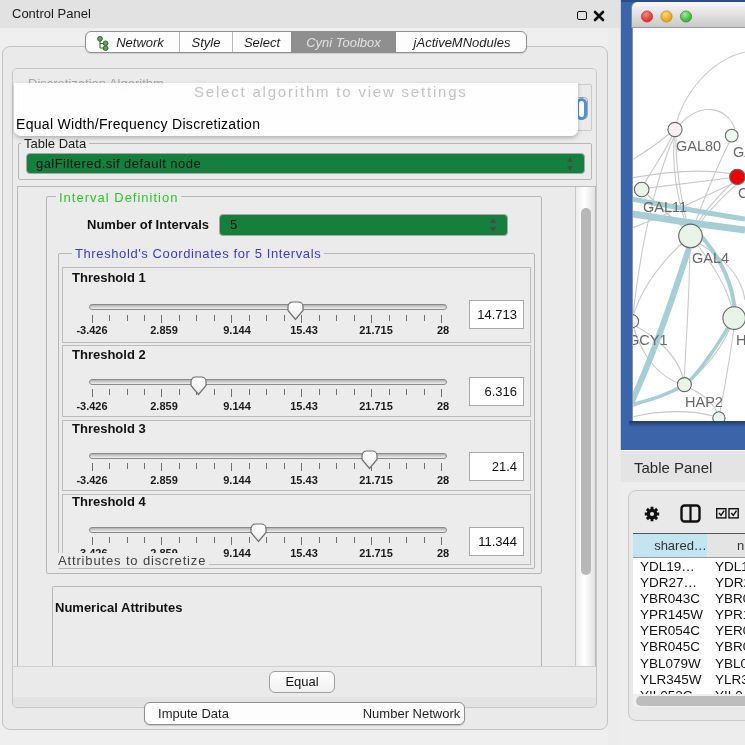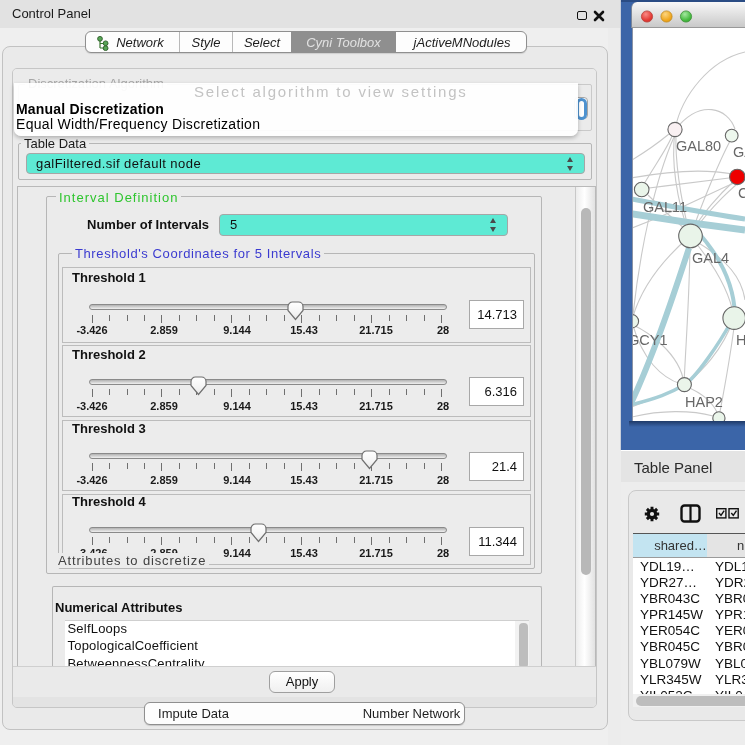--- a/index.html
+++ b/index.html
@@ -9,21 +9,21 @@
 #stage { position:relative; width:745px; height:745px; overflow:hidden; }
 .grouptitle { position:absolute; font-size:13px; background:#ebebeb; padding:0 3px; }
 .gbox { position:absolute; border:1px solid #b6b6b6; border-radius:2px; }
 .tbox { position:absolute; border:1px solid #bcbcbc; background:#ececec; }
 .tlabel { position:absolute; font-size:13px; font-weight:bold; color:#111; }
 .vbox { position:absolute; width:55px; height:29px; background:#fff; border:1px solid #a8a8a8;
   font-size:13px; color:#111; text-align:right; line-height:27px; padding-right:6px; }
 .track { position:absolute; height:6px; border:1px solid #8a8a8a; border-radius:3px;
   background:linear-gradient(#b2b2b2,#f0f0f0); }
 .ticklbl { position:absolute; font-size:11px; font-weight:bold; color:#1a1a1a; transform:translateX(-50%); }
-.combo { position:absolute; background:#5eead4; border:1px solid #a6a6a6; border-radius:4px;
+.combo { position:absolute; background:#15803d; border:1px solid #a6a6a6; border-radius:4px;
   font-size:13px; color:#111; }
 .tabtxt { font-size:13px; color:#1e1e1e; }
 .arrows { width:9px; height:100%; display:block; }
 .arrows::before { content:""; position:absolute; left:1px; top:calc(50% - 7px);
   border-left:3.5px solid transparent; border-right:3.5px solid transparent; border-bottom:5px solid #4a4a4a; }
 .arrows::after { content:""; position:absolute; left:1px; bottom:calc(50% - 7px);
   border-left:3.5px solid transparent; border-right:3.5px solid transparent; border-top:5px solid #4a4a4a; }
 </style>
 </head>
 <body>
@@ -238,29 +238,24 @@
           </linearGradient>
         </defs>
         <path d="M1 5.5 a4.5 4.5 0 0 1 4.5 -4.5 h6 a4.5 4.5 0 0 1 4.5 4.5 v4 L8.5 18.5 L1 9.5 Z" fill="url(#thg258)" stroke="#6f6f6f" stroke-width="1.2"></path>
       </svg>
       <div class="vbox" style="left:469px;top:526.5px;">11.344</div>
     </div>
 
   <div class="gbox" style="left:52px;top:586px;width:490px;height:100px;border-bottom:none;"></div>
   <div class="grouptitle" style="left:55px;top:553px;color:#404040;letter-spacing:0.85px;">Attributes to discretize</div>
   <div class="abs" style="left:55px;top:600px;font-size:13px;font-weight:bold;color:#111;">Numerical Attributes</div>
-  <div class="abs" style="left:65px;top:620px;width:464px;height:46px;background:#fff;border-top:1px solid #cfcfcf;overflow:hidden;">
-    <div style="font-size:13px;color:#111;padding-left:2.5px;line-height:17.6px;margin-top:-1.5px;letter-spacing:0.2px;">SelfLoops<br>TopologicalCoefficient<br>BetweennessCentrality</div>
-    <div style="position:absolute;left:450px;top:0;width:14px;height:46px;background:#f2f2f2;"></div>
-    <div style="position:absolute;left:454px;top:1.5px;width:8.5px;height:45px;background:#bdbdbd;border-radius:4px;"></div>
-  </div>
 
   <div class="abs" style="left:13px;top:666px;width:583px;height:31px;background:#eaeaea;border-top:1px solid #cfcfcf;"></div>
   <div class="abs" style="left:269px;top:671px;width:66px;height:22px;background:linear-gradient(#ffffff,#f0f0f0);
-      border:1px solid #9f9f9f;border-radius:6px;font-size:13px;color:#111;text-align:center;line-height:20px;">Apply</div>
+      border:1px solid #9f9f9f;border-radius:6px;font-size:13px;color:#111;text-align:center;line-height:20px;">Equal</div>
 
   <div class="abs" style="left:13px;top:697px;width:583px;height:10px;background:#e3e3e3;border-radius:0 0 4px 4px;"></div>
 
   <div id="btabs">
     <div class="abs" style="left:144px;top:702px;width:321px;height:23px;background:#fdfdfd;
          border:1px solid #8f8f8f;border-radius:6px;box-shadow:0 1px 1px rgba(0,0,0,0.15);overflow:hidden;">
       <div style="position:absolute;left:0;top:0;width:97px;height:23px;text-align:center;line-height:22px;" class="tabtxt">Impute Data</div>
       <div style="position:absolute;left:212px;top:0;width:109px;height:23px;text-align:center;line-height:22px;" class="tabtxt">Number Network</div>
     </div>
   </div>
@@ -280,21 +275,20 @@
       <div style="position:absolute;left:93px;top:0;width:53px;height:22px;line-height:21px;text-align:center;border-left:1px solid #b9b9b9;" class="tabtxt">Style</div>
       <div style="position:absolute;left:146px;top:0;width:59px;height:22px;line-height:21px;text-align:center;border-left:1px solid #b9b9b9;" class="tabtxt">Select</div>
       <div style="position:absolute;left:205px;top:0;width:105px;height:22px;line-height:21px;text-align:center;background:#8f8f8f;color:#e2e2e2;font-size:13px;">Cyni Toolbox</div>
       <div style="position:absolute;left:310px;top:0;width:132px;height:22px;line-height:21px;text-align:center;" class="tabtxt">jActiveMNodules</div>
     </div>
   </div>
 
   <div class="abs" style="left:14px;top:83px;width:564px;height:53px;background:rgba(255,255,255,0.93);
        border-radius:0 0 7px 7px;box-shadow:0 2px 4px rgba(0,0,0,0.25);"></div>
   <div class="abs" style="left:194px;top:83px;font-size:15px;letter-spacing:1.8px;color:#c3c3c3;">Select algorithm to view settings</div>
-  <div class="abs" style="left:16px;top:101px;font-size:14px;font-weight:bold;letter-spacing:0.2px;color:#000;">Manual Discretization</div>
   <div class="abs" style="left:16px;top:116px;font-size:14px;letter-spacing:0.3px;color:#000;">Equal Width/Frequency Discretization</div>
 
   <div class="abs" style="left:608px;top:28px;width:13px;height:717px;background:#ececec;"></div>
 
   <div id="network">
     <div class="abs" style="left:620px;top:0;width:1px;height:450px;background:#c8cfdb;"></div>
     <div class="abs" style="left:621px;top:0;width:124px;height:450px;background:#3b65a8;"></div>
     <div class="abs" style="left:621px;top:0;width:124px;height:2px;background:#2a4c84;"></div>
 
     <div class="abs" style="left:631px;top:2px;width:114px;height:26px;background:linear-gradient(#f8f8f8,#c9c9c9);

